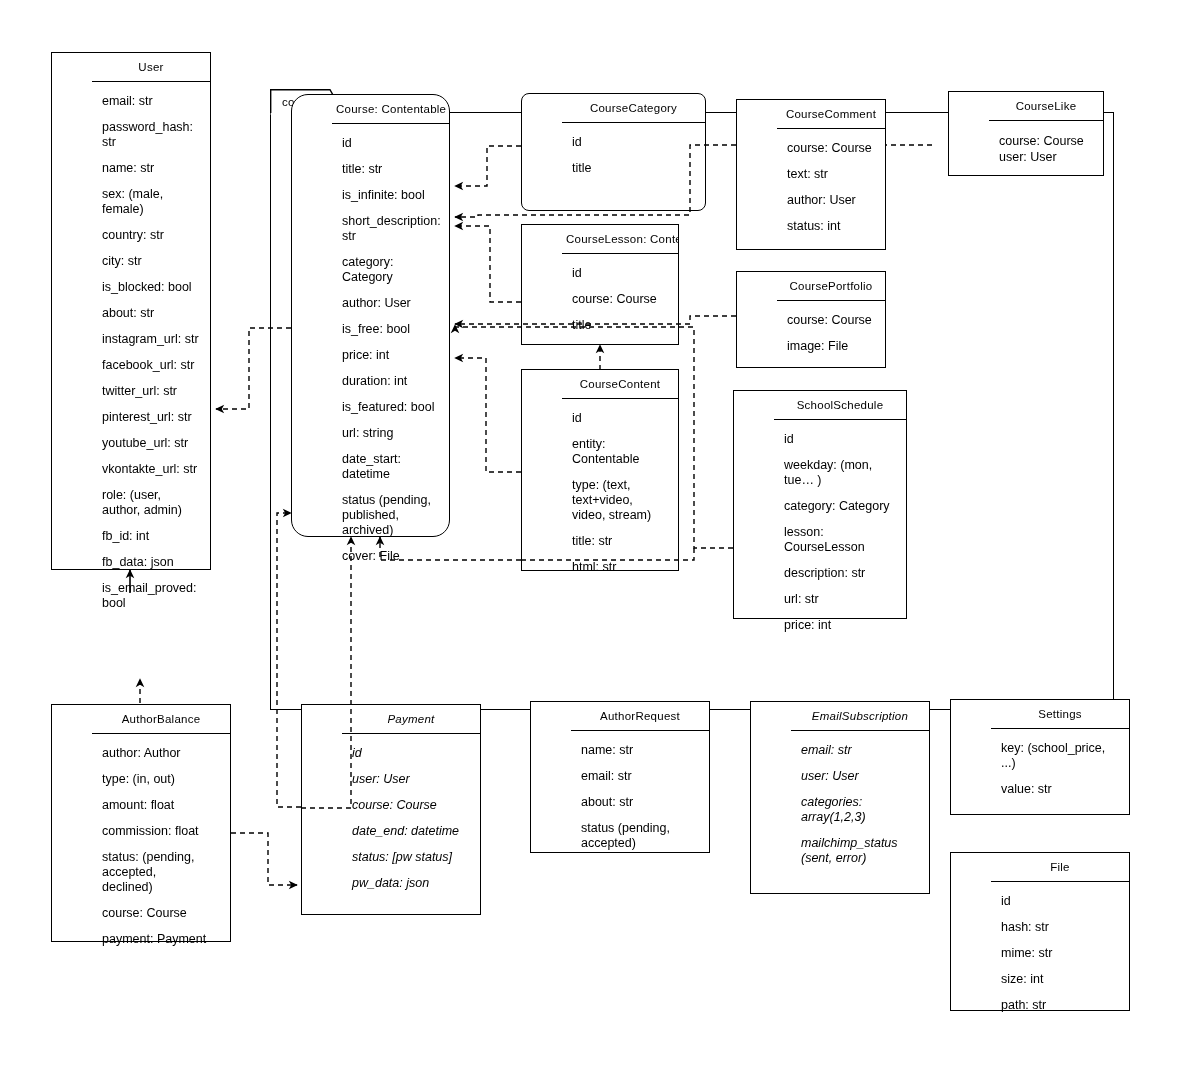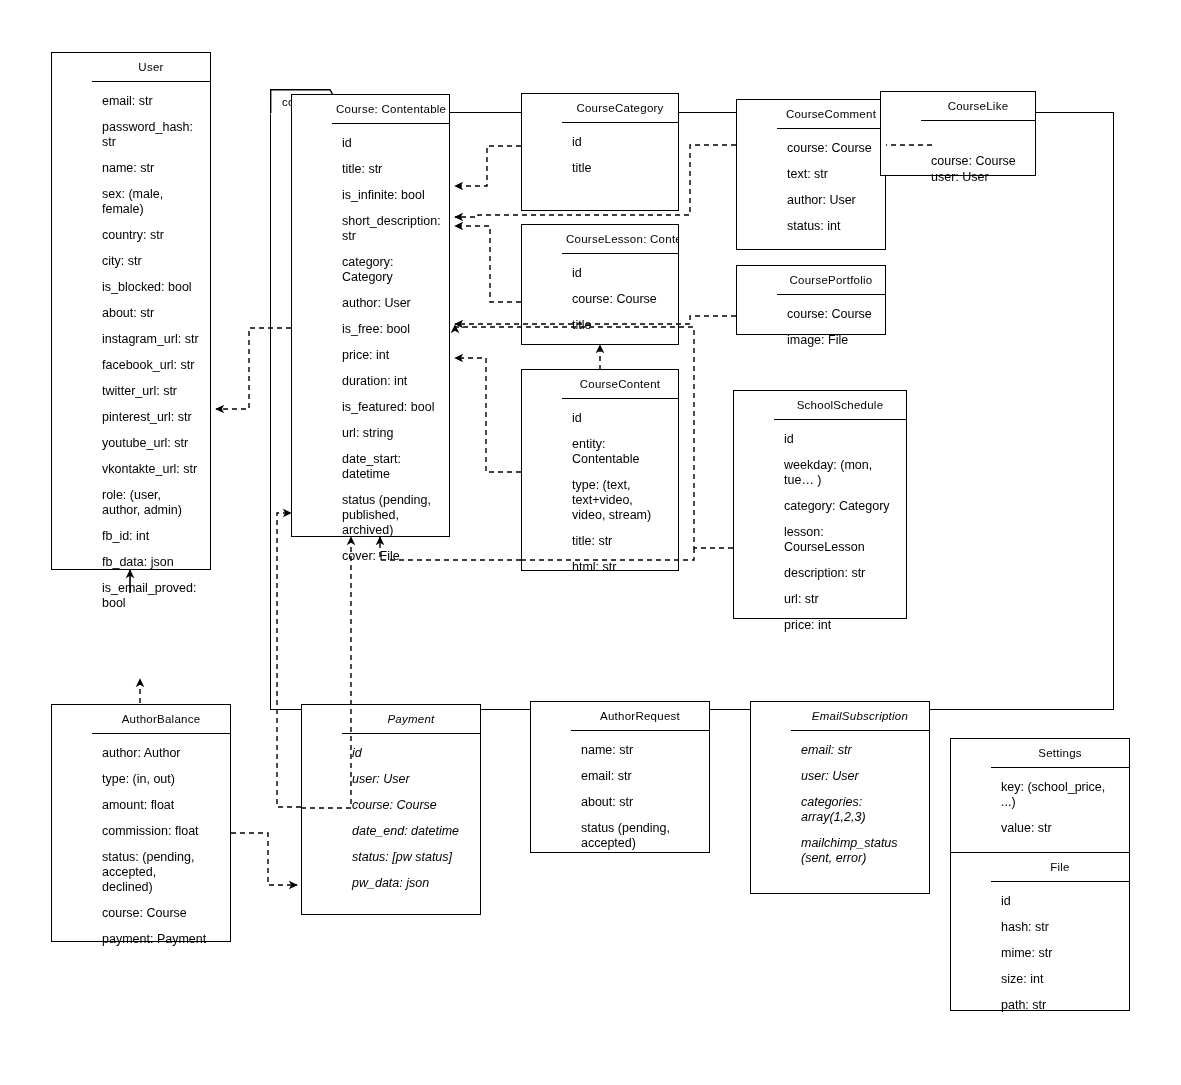--- a/index.html
+++ b/index.html
@@ -206,42 +206,42 @@
       <div class="attr">type: (in, out)</div>
       <div class="attr">amount: float</div>
       <div class="attr">commission: float</div>
       <div class="attr">status: (pending, accepted,
 declined)</div>
       <div class="attr">course: Course</div>
       <div class="attr">payment: Payment</div>
     </div>
   </div>
 
-  <div class="cls" style="left:291px; top:94px; width:159px; height:443px;">
+  <div class="cls" style="left:291px; top:94px; width:159px; height:443px;border-radius:17px;">
     <div class="cls-title">Course: Contentable</div>
     <div class="cls-attrs">
       <div class="attr">id</div>
       <div class="attr">title: str</div>
       <div class="attr">is_infinite: bool</div>
       <div class="attr">short_description: str</div>
       <div class="attr">category: Category</div>
       <div class="attr">author: User</div>
       <div class="attr">is_free: bool</div>
       <div class="attr">price: int</div>
       <div class="attr">duration: int</div>
       <div class="attr">is_featured: bool</div>
       <div class="attr">url: string</div>
       <div class="attr">date_start: datetime</div>
       <div class="attr">status (pending, published,
 archived)</div>
       <div class="attr">cover: File</div>
     </div>
   </div>
 
-  <div class="cls" style="left:521px; top:93px; width:158px; height:118px;">
+  <div class="cls" style="left:521px; top:93px; width:185px; height:118px;border-radius:8px;">
     <div class="cls-title">CourseCategory</div>
     <div class="cls-attrs">
       <div class="attr">id</div>
       <div class="attr">title</div>
     </div>
   </div>
 
   <div class="cls" style="left:521px; top:224px; width:158px; height:121px;">
     <div class="cls-title">CourseLesson: Contentable</div>
     <div class="cls-attrs">
@@ -266,29 +266,29 @@
   <div class="cls" style="left:736px; top:99px; width:150px; height:151px;">
     <div class="cls-title">CourseComment</div>
     <div class="cls-attrs">
       <div class="attr">course: Course</div>
       <div class="attr">text: str</div>
       <div class="attr">author: User</div>
       <div class="attr">status: int</div>
     </div>
   </div>
 
-  <div class="cls" style="left:736px; top:265px; width:150px; height:70px;">
+  <div class="cls" style="left:736px; top:271px; width:150px; height:97px;justify-content:center;">
     <div class="cls-title">CoursePortfolio</div>
     <div class="cls-attrs">
       <div class="attr">course: Course</div>
       <div class="attr">image: File</div>
     </div>
   </div>
 
-  <div class="cls" style="left:880px; top:91px; width:156px; height:85px;gap:20px;">
+  <div class="cls" style="left:948px; top:91px; width:156px; height:85px;">
     <div class="cls-title">CourseLike</div>
     <div class="cls-attrs dense">
       <div class="attr">course: Course</div>
       <div class="attr">user: User</div>
     </div>
   </div>
 
   <div class="cls" style="left:733px; top:390px; width:174px; height:229px;">
     <div class="cls-title">SchoolSchedule</div>
     <div class="cls-attrs">
@@ -327,21 +327,21 @@
   <div class="cls" style="left:750px; top:701px; width:180px; height:193px;font-style:italic;">
     <div class="cls-title">EmailSubscription</div>
     <div class="cls-attrs">
       <div class="attr">email: str</div>
       <div class="attr">user: User</div>
       <div class="attr">categories: array(1,2,3)</div>
       <div class="attr">mailchimp_status (sent, error)</div>
     </div>
   </div>
 
-  <div class="cls" style="left:950px; top:738px; width:180px; height:116px;">
+  <div class="cls" style="left:950px; top:699px; width:180px; height:116px;">
     <div class="cls-title">Settings</div>
     <div class="cls-attrs">
       <div class="attr">key: (school_price, ...)</div>
       <div class="attr">value: str</div>
     </div>
   </div>
 
   <div class="cls" style="left:950px; top:852px; width:180px; height:159px;">
     <div class="cls-title">File</div>
     <div class="cls-attrs">

